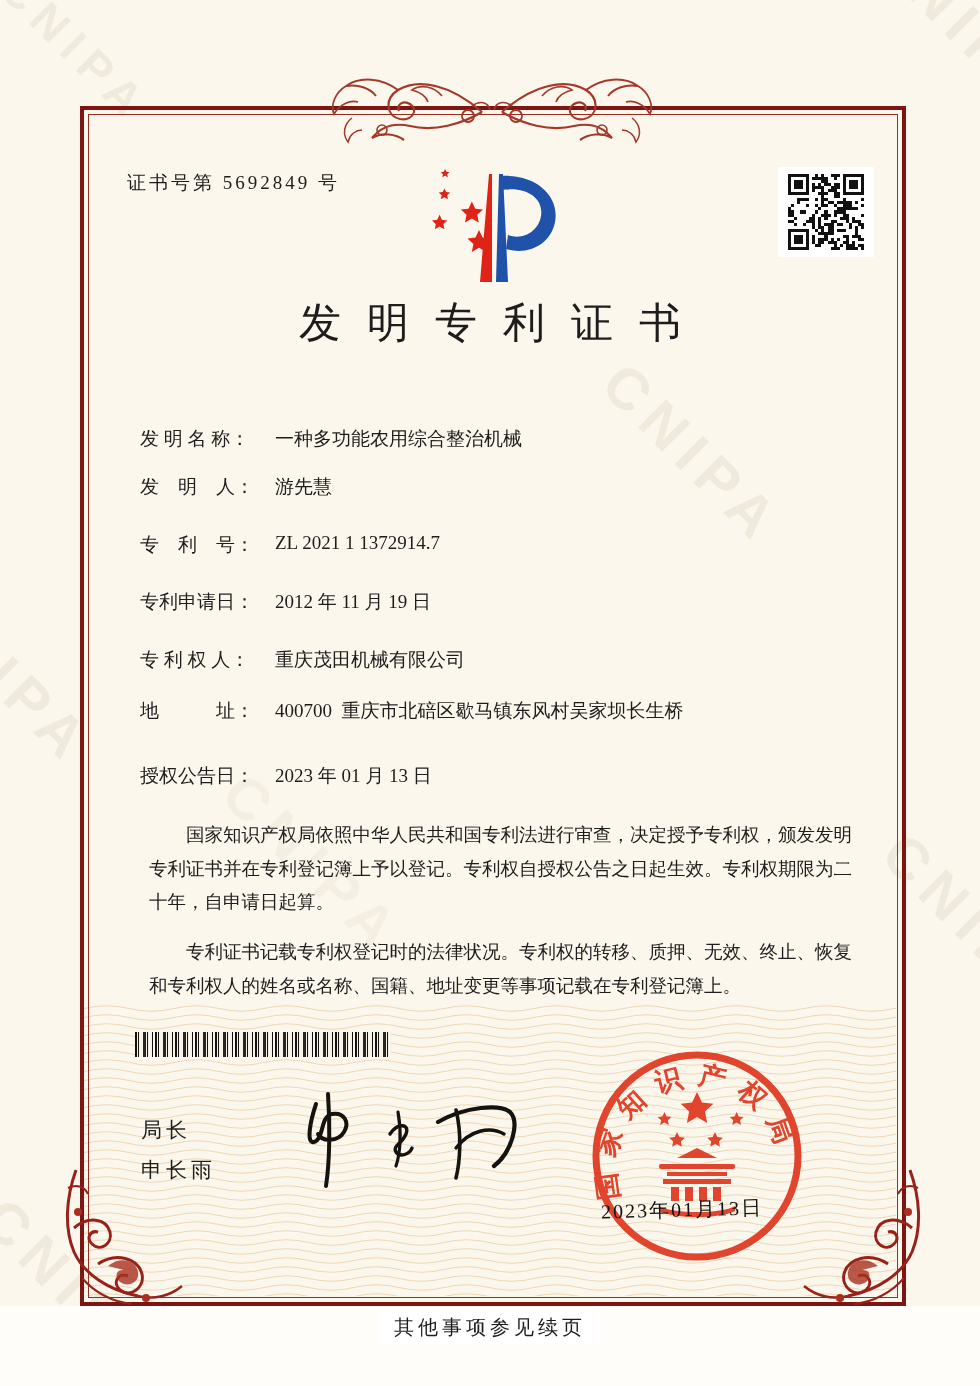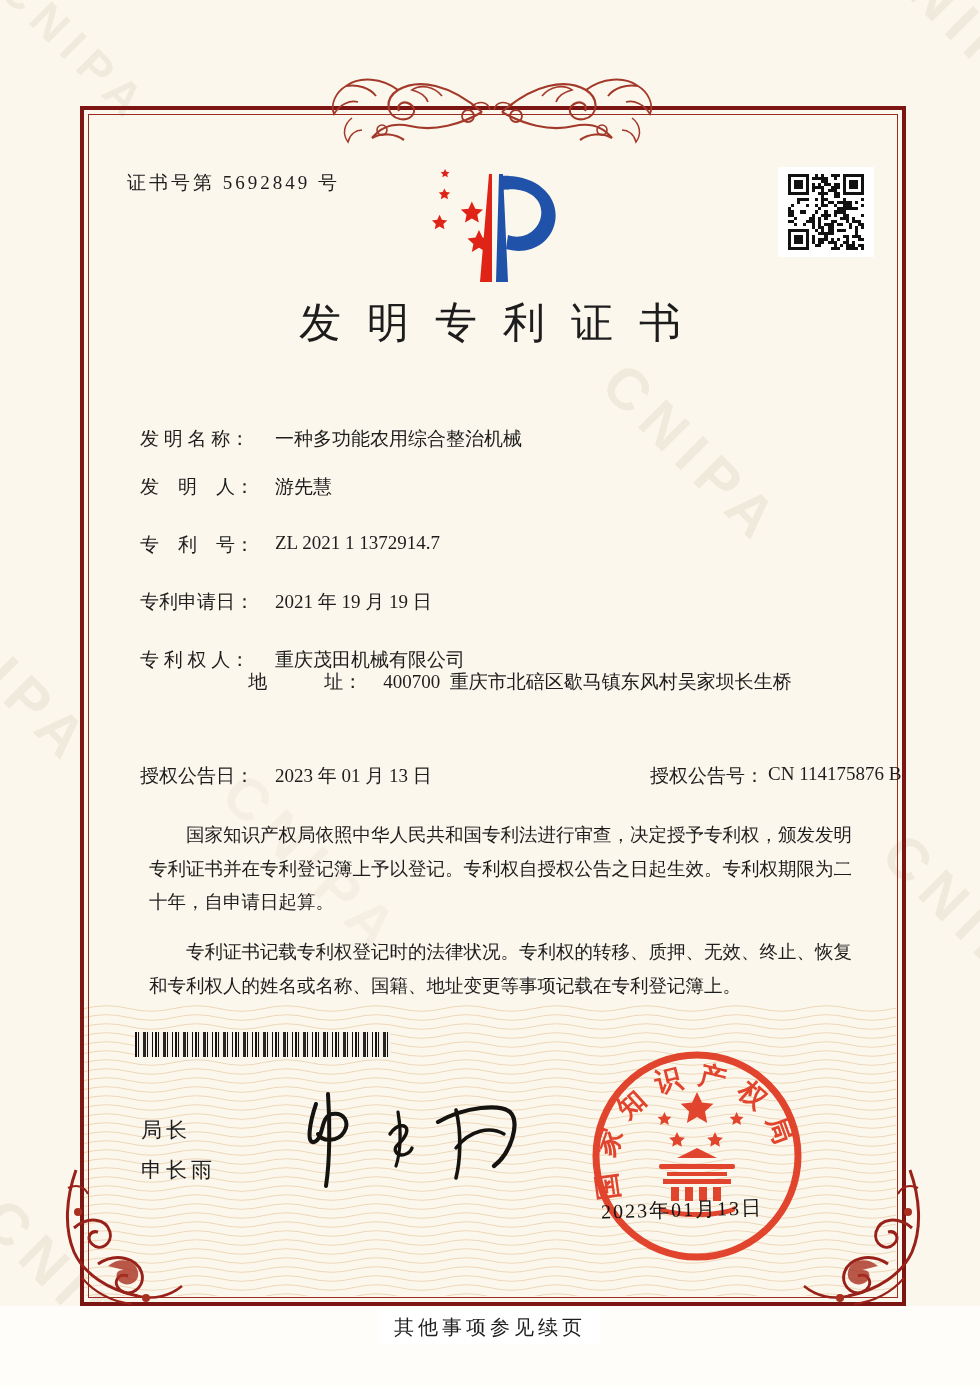--- a/index.html
+++ b/index.html
@@ -372,37 +372,33 @@
   <div class="field-row" style="top:474px;">
     <span class="field-label">发　明　人：</span>
     <span class="field-value">游先慧</span>
   </div>
   <div class="field-row" style="top:532px;">
     <span class="field-label">专　利　号：</span>
     <span class="field-value">ZL 2021 1 1372914.7</span>
   </div>
   <div class="field-row" style="top:589px;">
     <span class="field-label">专利申请日：</span>
-    <span class="field-value">2021 年 19 月 19 日</span>
+    <span class="field-value">2012 年 11 月 19 日</span>
   </div>
   <div class="field-row" style="top:647px;">
     <span class="field-label">专 利 权 人：</span>
     <span class="field-value">重庆茂田机械有限公司</span>
   </div>
-  <div class="field-row" style="top:669px;justify-content:center;">
+  <div class="field-row" style="top:698px;">
     <span class="field-label">地　　　址：</span>
     <span class="field-value">400700  重庆市北碚区歇马镇东风村吴家坝长生桥</span>
   </div>
   <div class="field-row" style="top:763px;">
     <span class="field-label">授权公告日：</span>
     <span class="field-value">2023 年 01 月 13 日</span>
-    <span class="grant-col2">
-      <span class="field-label" style="min-width:0;margin-right:4px;">授权公告号：</span>
-      <span class="field-value">CN 114175876 B</span>
-    </span>
   </div>
 
   <div class="paras">
     <p>国家知识产权局依照中华人民共和国专利法进行审查，决定授予专利权，颁发发明专利证书并在专利登记簿上予以登记。专利权自授权公告之日起生效。专利权期限为二十年，自申请日起算。</p>
     <p>专利证书记载专利权登记时的法律状况。专利权的转移、质押、无效、终止、恢复和专利权人的姓名或名称、国籍、地址变更等事项记载在专利登记簿上。</p>
   </div>
 
   <div class="barcode"></div>
 
   <div class="signer" style="top:1116px;">局长</div>

